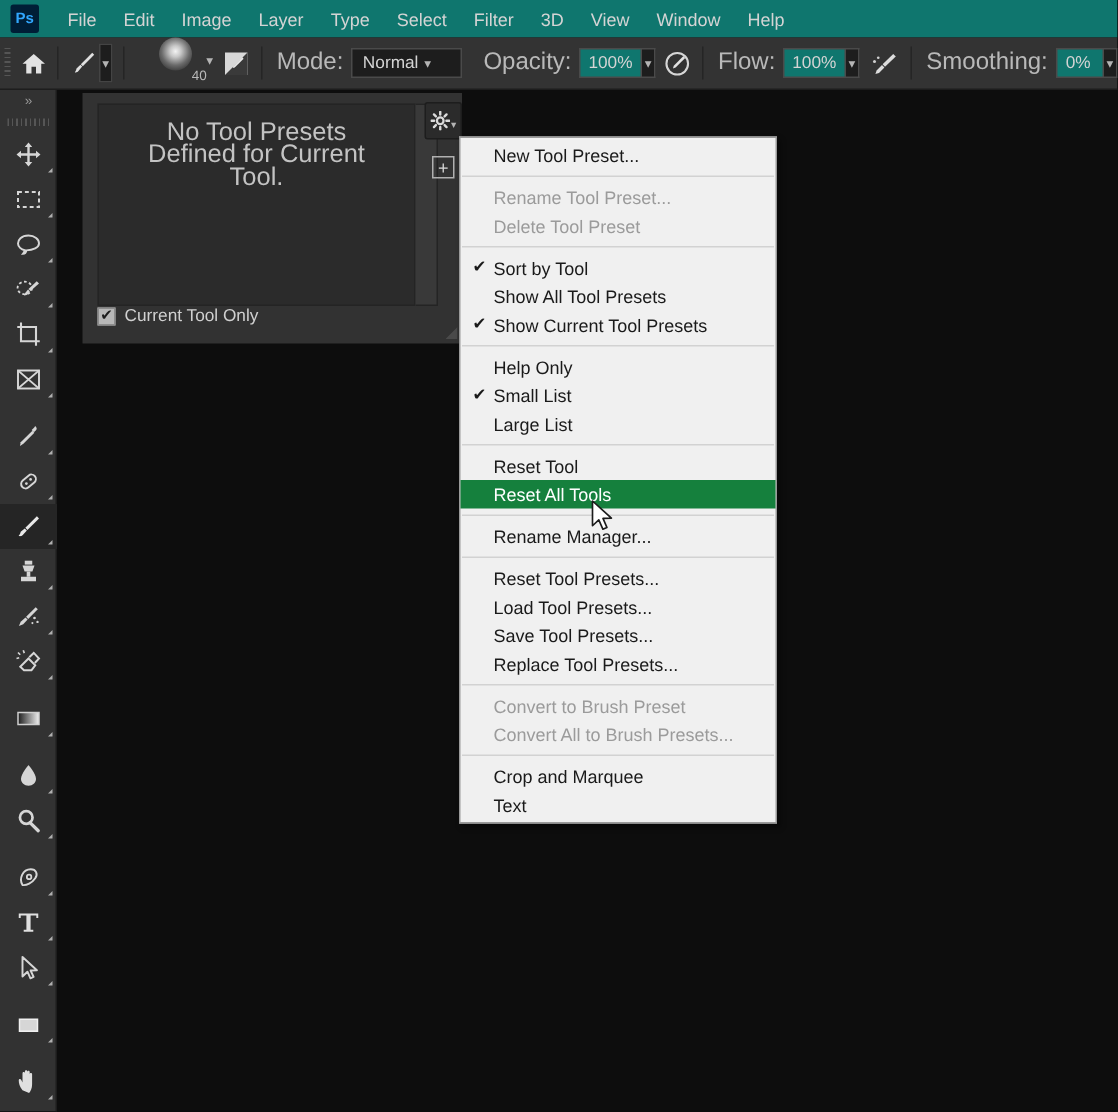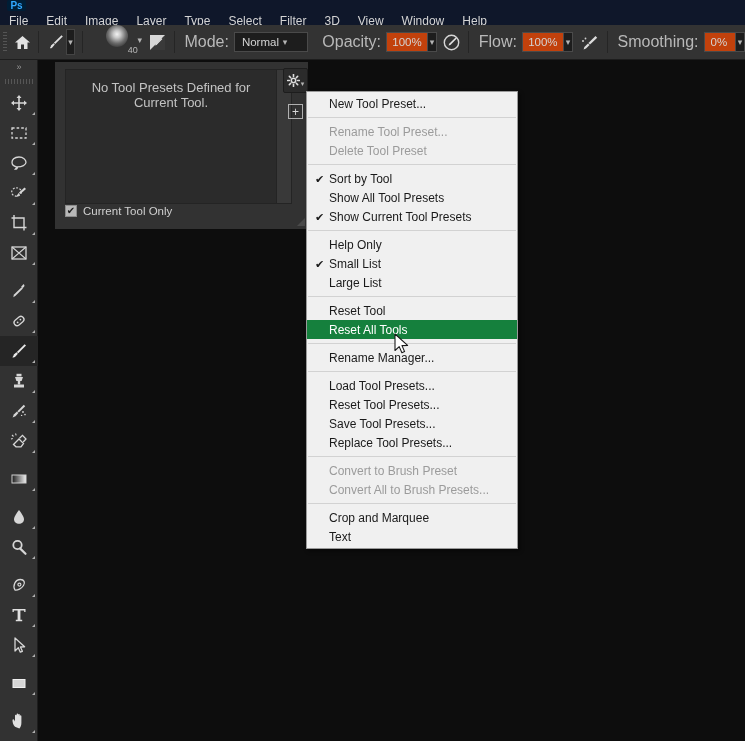--- a/index.html
+++ b/index.html
@@ -7,22 +7,22 @@
     width: 745px; height: 741px;
     background: #0d0d0d;
     font-family: "Liberation Sans", sans-serif;
     overflow: hidden;
   }
   #app { position: relative; width: 745px; height: 741px; background: #0d0d0d; }
 
   
   .menubar {
     position: absolute; left: 0; top: 0; width: 745px; height: 25px;
-    background: #0f172a;
-    display: flex; align-items: flex-start; flex-direction: column;
+    background: #0f766e;
+    display: flex; align-items: center;
   }
   .ps-logo {
     width: 19px; height: 19px; margin-left: 7px; margin-right: 10px;
     background: #001e36; border-radius: 2px;
     color: #31a8ff; font-size: 10px; font-weight: bold;
     display: flex; align-items: center; justify-content: center;
     font-family: "Liberation Sans", sans-serif;
   }
   .menubar-item {
     color: #d4d4d4; font-size: 12px; padding: 3px 9px; line-height: 14px;
@@ -65,21 +65,21 @@
   .brush-size { font-size: 9px; color: #b9b9b9; margin-top: -2px; margin-left: 32px; }
   .chev { color: #b4b4b4; font-size: 9px; line-height: 1; }
   .ob-label { color: #b9b9b9; font-size: 16px; margin: 0 5px 0 3px; white-space: nowrap;}
   .ob-select {
     height: 20px; background: #1d1d1d; border: 1px solid #4a4a4a;
     color: #d4d4d4; font-size: 11.5px;
     display: flex; align-items: center; justify-content: space-between;
     padding: 0 20px 0 7px;
   }
   .ob-field {
-    height: 20px; background: #c2410c; border: 1px solid #4a4a4a;
+    height: 20px; background: #0f766e; border: 1px solid #4a4a4a;
     color: #d4d4d4; font-size: 11.5px;
     display: flex; align-items: center; padding: 0 6px; justify-content:center;
   }
   .ob-stepper {
     height: 20px; width: 17px; background: #1d1d1d; border: 1px solid #4a4a4a; border-left: none;
     display:flex; align-items:center; justify-content:center;
   }
   .airbrush-btn { width: 26px; height: 26px; display:flex; align-items:center;justify-content:center;}
 
   
@@ -110,21 +110,21 @@
   .tool-gap { height: 8px; }
 
   
   .presets-panel {
     position: absolute; left: 55px; top: 62px; width: 253px; height: 167px;
     background: #323232;
   }
   .presets-list {
     position: absolute; left: 10px; top: 7px; width: 212px; height: 135px;
     background: #2b2b2b; border: 1px solid #242424;
-    color: #c3c3c3; font-size: 13px; text-align: center;
+    color: #c3c3c3; font-size: 17px; text-align: center;
     padding: 10px 14px; line-height: 15px;
   }
   .presets-scroll {
     position: absolute; left: 222px; top: 7px; width: 15px; height: 135px;
     background: #393939; border: 1px solid #242424; border-left: none;
   }
   .presets-footer {
     position: absolute; left: 10px; bottom: 12px;
     display: flex; align-items: center; gap: 6px;
   }
@@ -515,24 +515,24 @@
         </div>
         <div class="mi highlight">
           <span>Reset All Tools</span>
         </div>
         <div class="msep"></div>
         <div class="mi">
           <span>Rename Manager...</span>
         </div>
         <div class="msep"></div>
         <div class="mi">
+          <span>Reset Tool Presets...</span>
+        </div>
+        <div class="mi">
           <span>Load Tool Presets...</span>
-        </div>
-        <div class="mi">
-          <span>Reset Tool Presets...</span>
         </div>
         <div class="mi">
           <span>Save Tool Presets...</span>
         </div>
         <div class="mi">
           <span>Replace Tool Presets...</span>
         </div>
         <div class="msep"></div>
         <div class="mi disabled">
           <span>Convert to Brush Preset</span>

